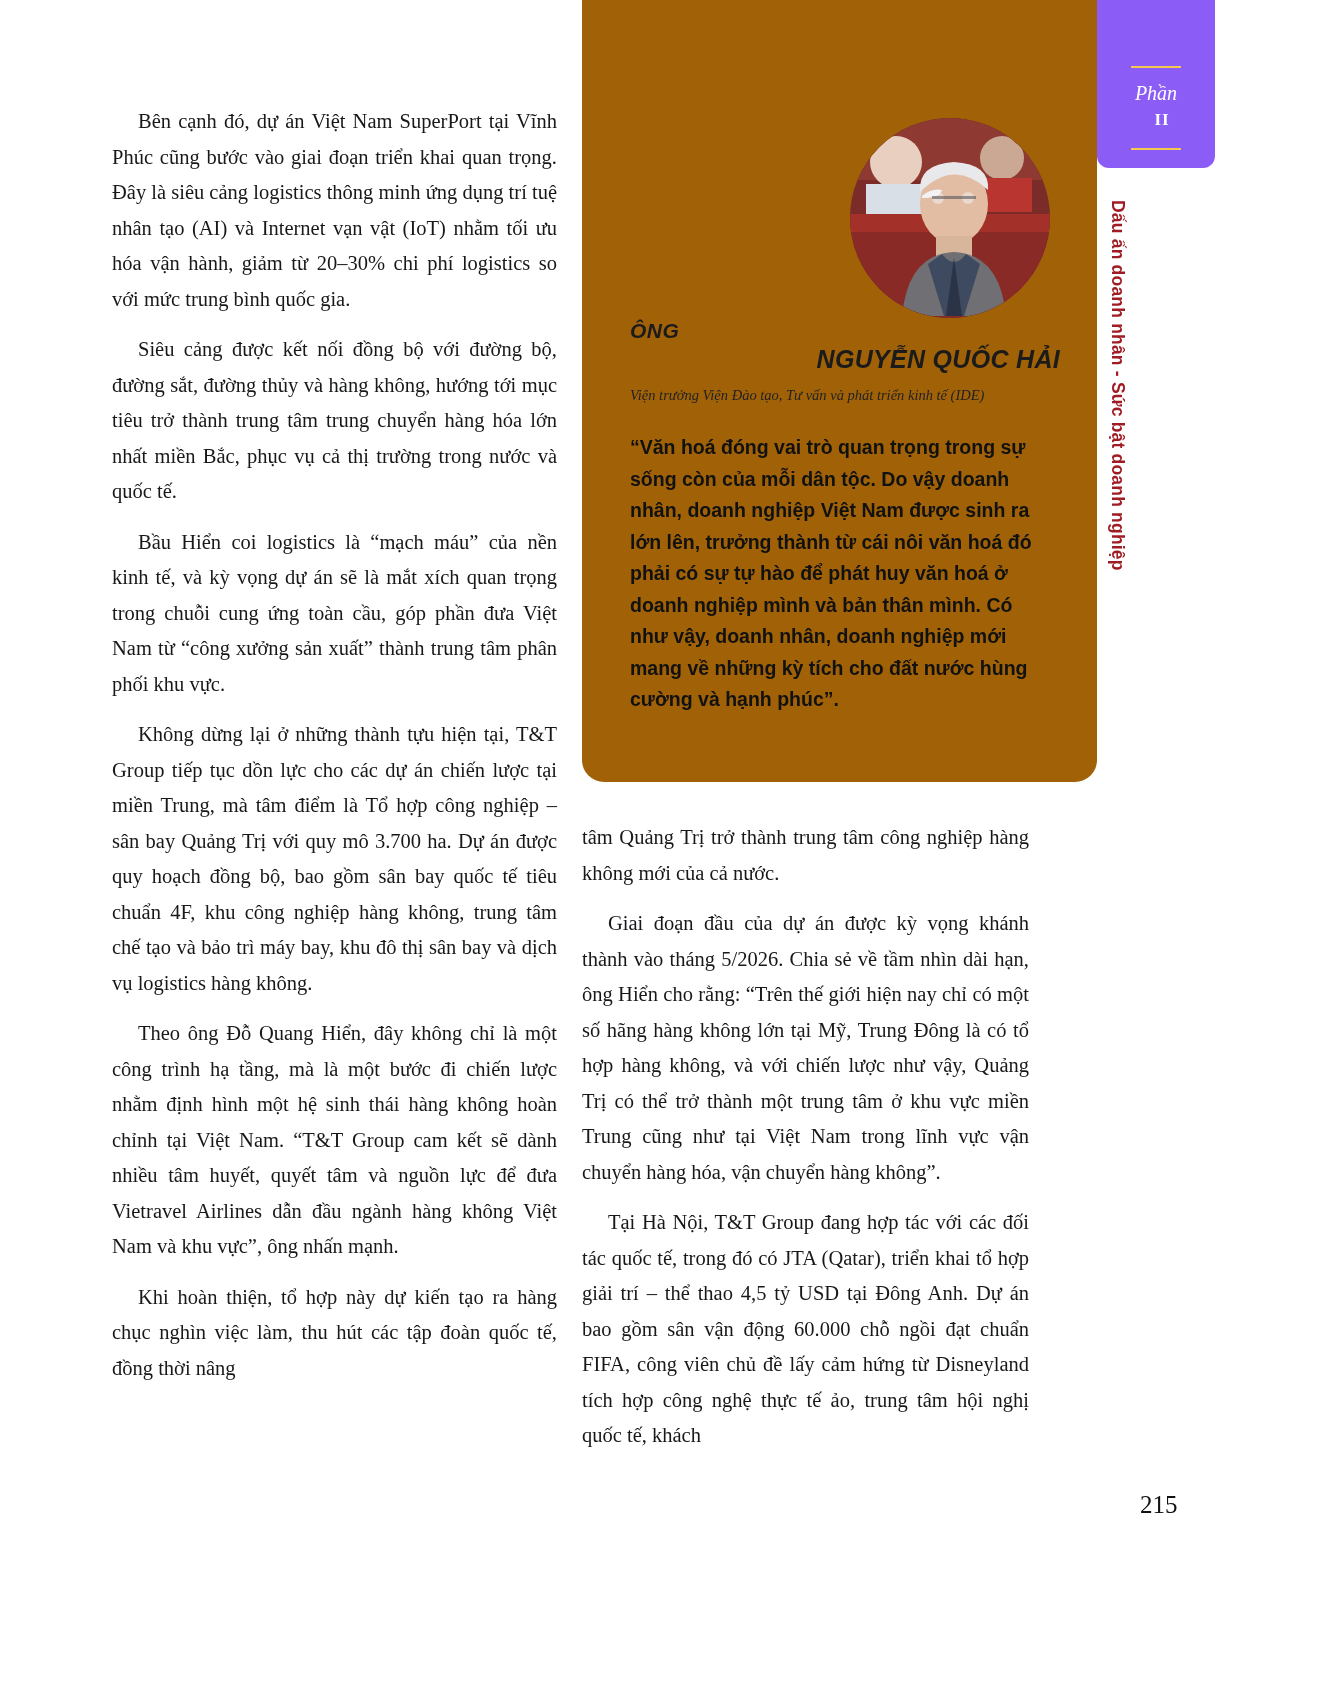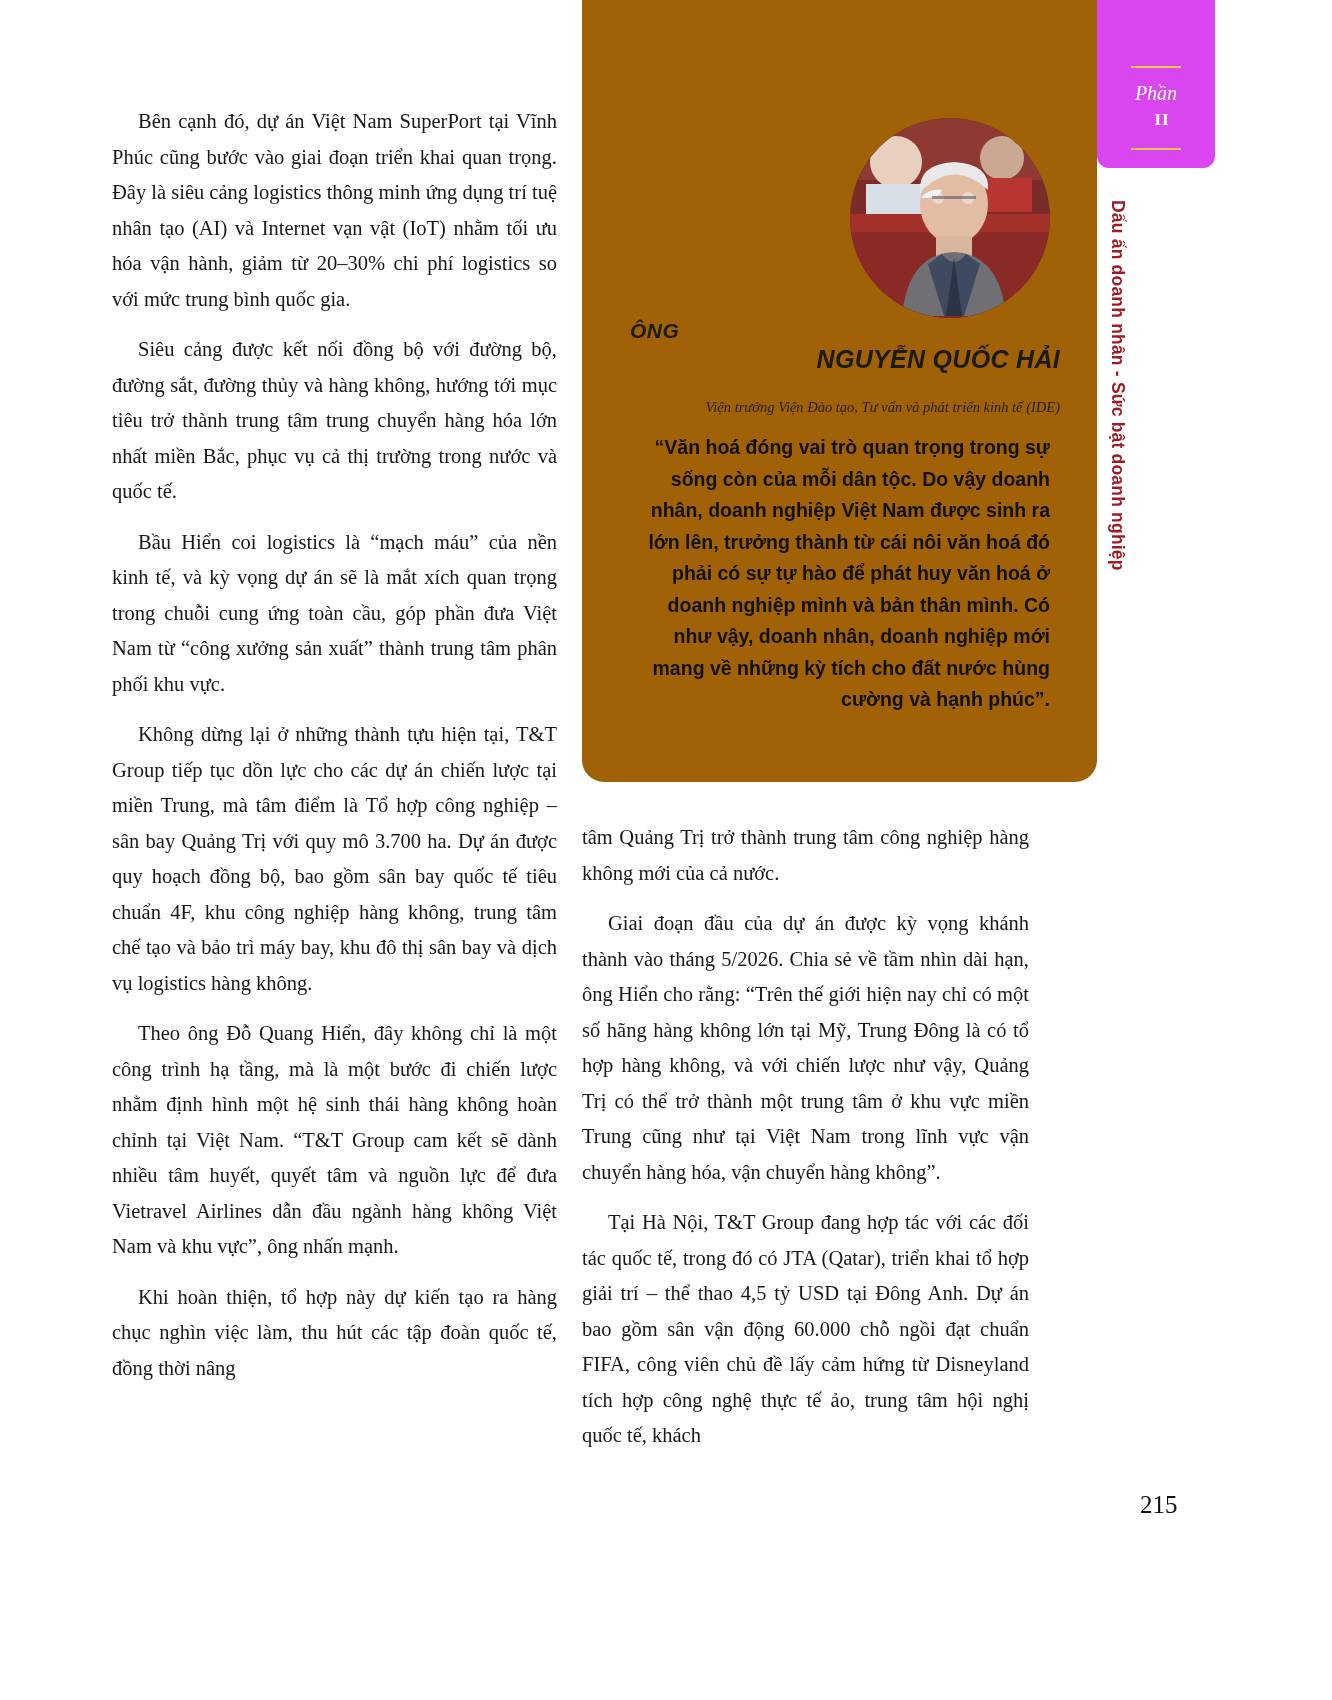--- a/index.html
+++ b/index.html
@@ -93,49 +93,48 @@
     font-family: "Liberation Sans", sans-serif;
     font-style: italic;
     font-weight: bold;
     font-size: 25px;
     letter-spacing: 0.3px;
     color: #1b1b1b;
     line-height: 31px;
     text-align: right;
   }
   .person-title {
-    margin-top: 22px;
+    margin-top: 10px;
     font-family: "Liberation Serif", serif;
     font-style: italic;
     font-size: 14.5px;
     color: #222;
     line-height: 20px;
-    text-align: right;
   }
   .quote-text {
     position: absolute;
     left: 48px;
     top: 432px;
     width: 420px;
     font-family: "Liberation Sans", sans-serif;
     font-weight: bold;
     font-size: 19.5px;
     line-height: 31.5px;
     color: #111;
-    text-align: right;
+    text-align: left;
   }
 
   
   .side-tab {
     position: absolute;
     left: 1097px;
     top: 0px;
     width: 118px;
     height: 168px;
-    background: #d946ef;
+    background: #8b5cf6;
     border-radius: 0 0 12px 12px;
   }
   .side-tab .rule {
     position: absolute;
     left: 34px;
     width: 50px;
     height: 2px;
     background: #f2c94c;
   }
   .side-tab .rule.top { top: 66px; }

